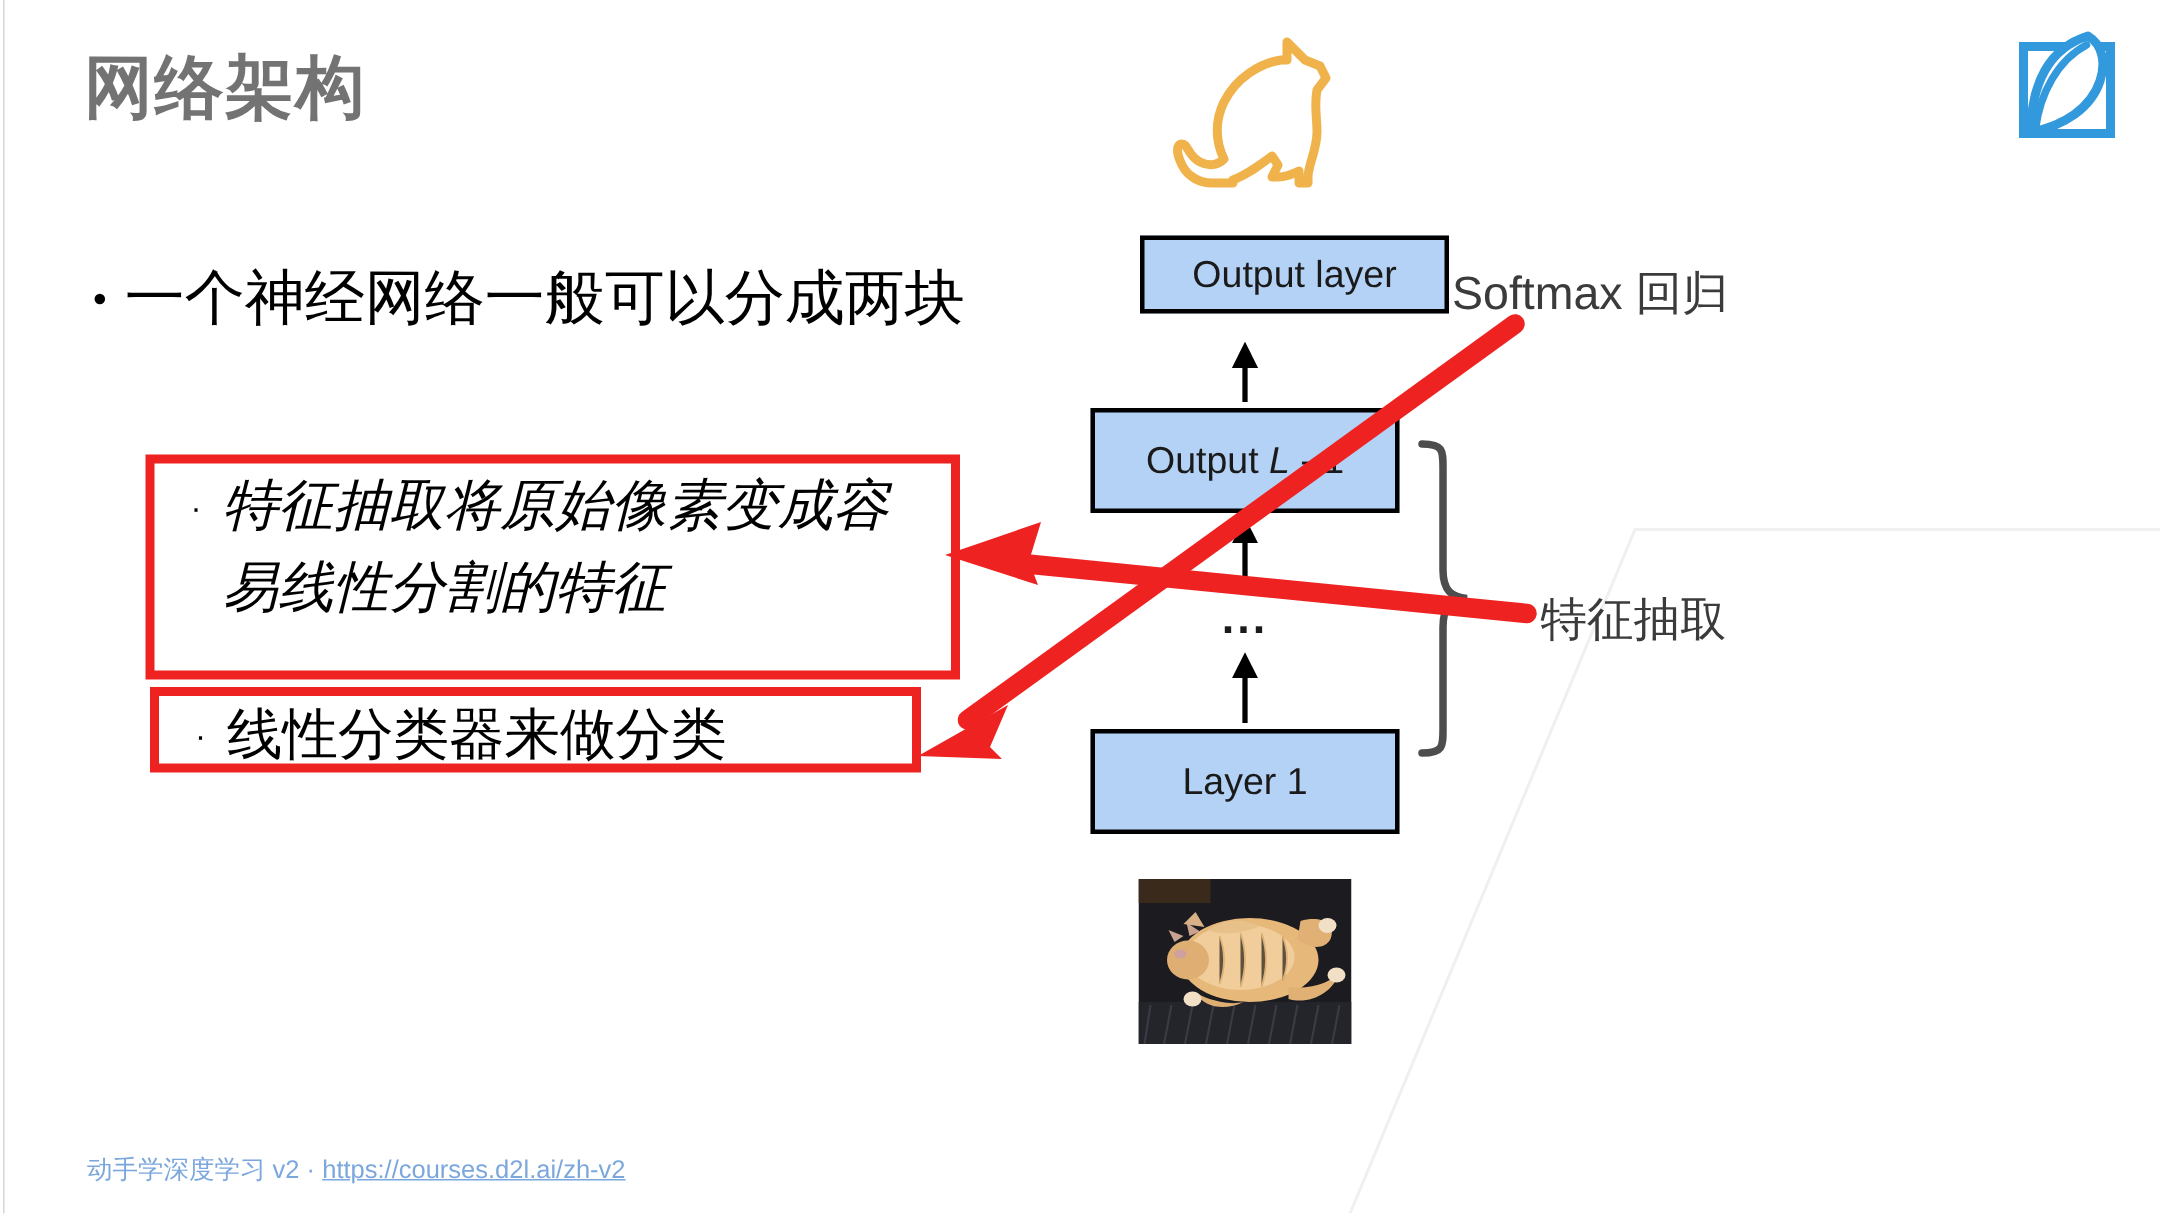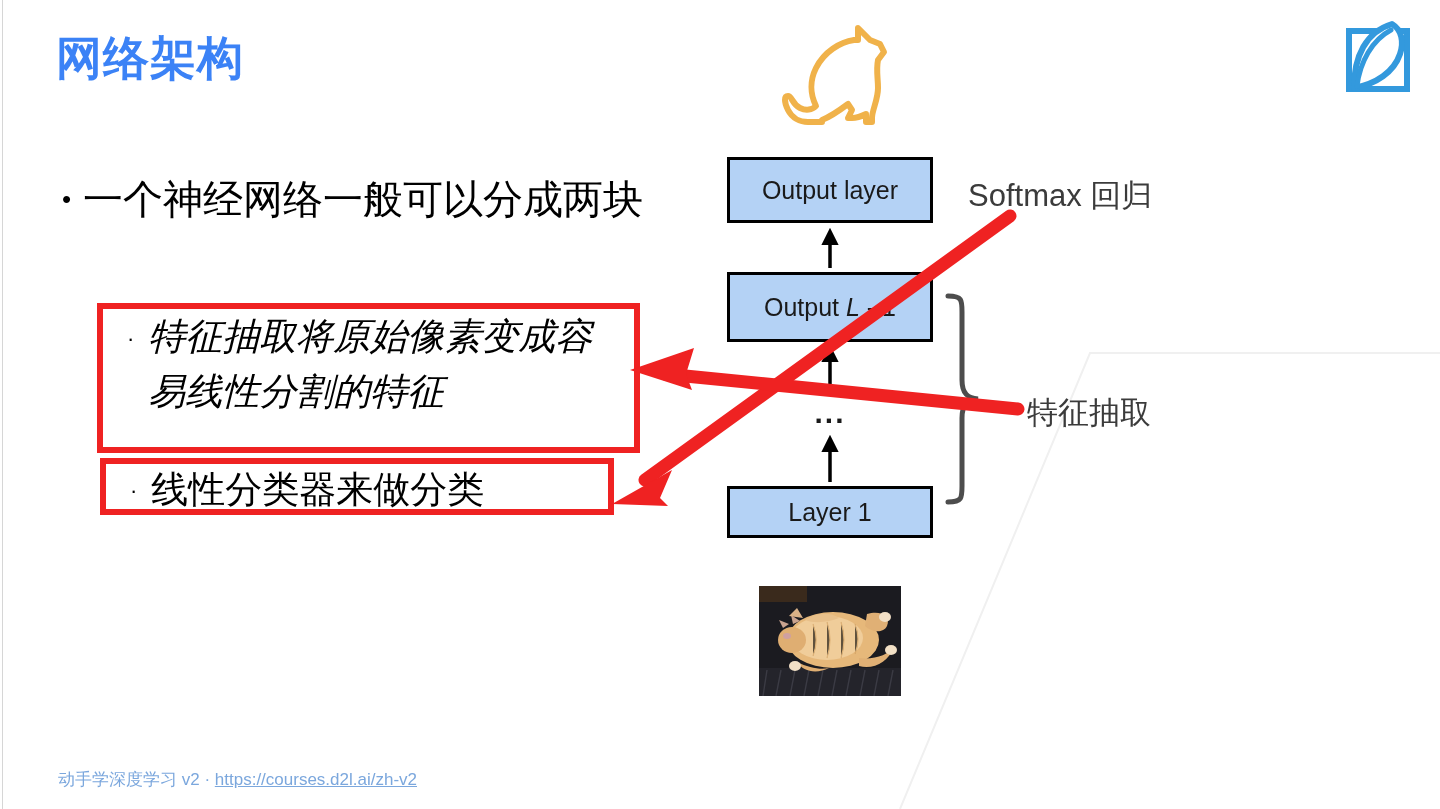--- a/index.html
+++ b/index.html
@@ -38,21 +38,21 @@
     pointer-events: none;
   }
 
   
   .title {
     position: absolute;
     left: 56px;
     top: 28px;
     font-size: 46px;
     font-weight: bold;
-    color: #3b82f6;
+    color: #737373;
     letter-spacing: 1px;
     white-space: nowrap;
   }
 
   
   .logo {
     position: absolute;
     right: 22px;
     top: 18px;
     width: 74px;
@@ -132,23 +132,23 @@
     position: absolute;
     background: #b4d2f5;
     border: 3px solid #000000;
     box-sizing: border-box;
     display: flex;
     align-items: center;
     justify-content: center;
     font-size: 25px;
     color: #1a1a1a;
   }
-  #box-output { left: 727px; top: 157px; width: 206px; height: 66px; }
+  #box-output { left: 760px; top: 157px; width: 206px; height: 52px; }
   #box-lm1    { left: 727px; top: 272px; width: 206px; height: 70px; }
-  #box-l1     { left: 727px; top: 486px; width: 206px; height: 52px; }
+  #box-l1     { left: 727px; top: 486px; width: 206px; height: 70px; }
   .layer-box em { font-style: italic; }
 
   .ellipsis {
     position: absolute;
     left: 727px;
     top: 398px;
     width: 206px;
     text-align: center;
     font-size: 30px;
     font-weight: bold;

